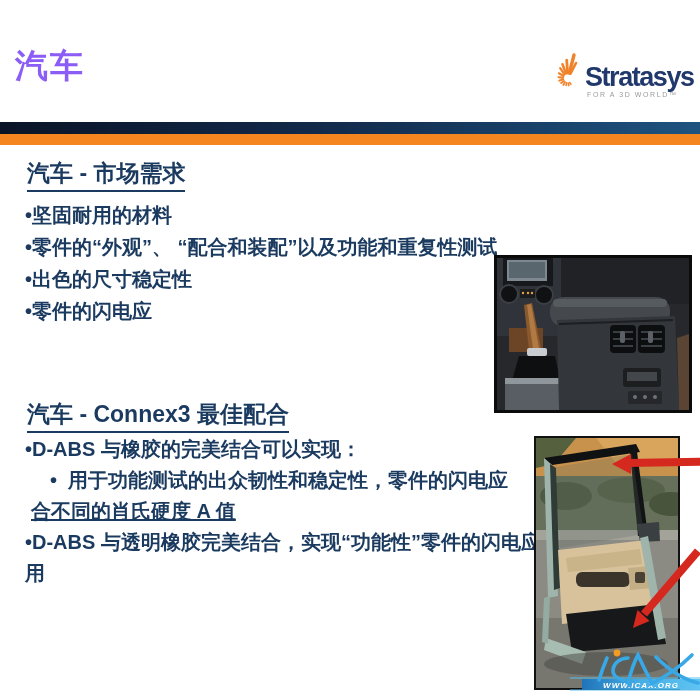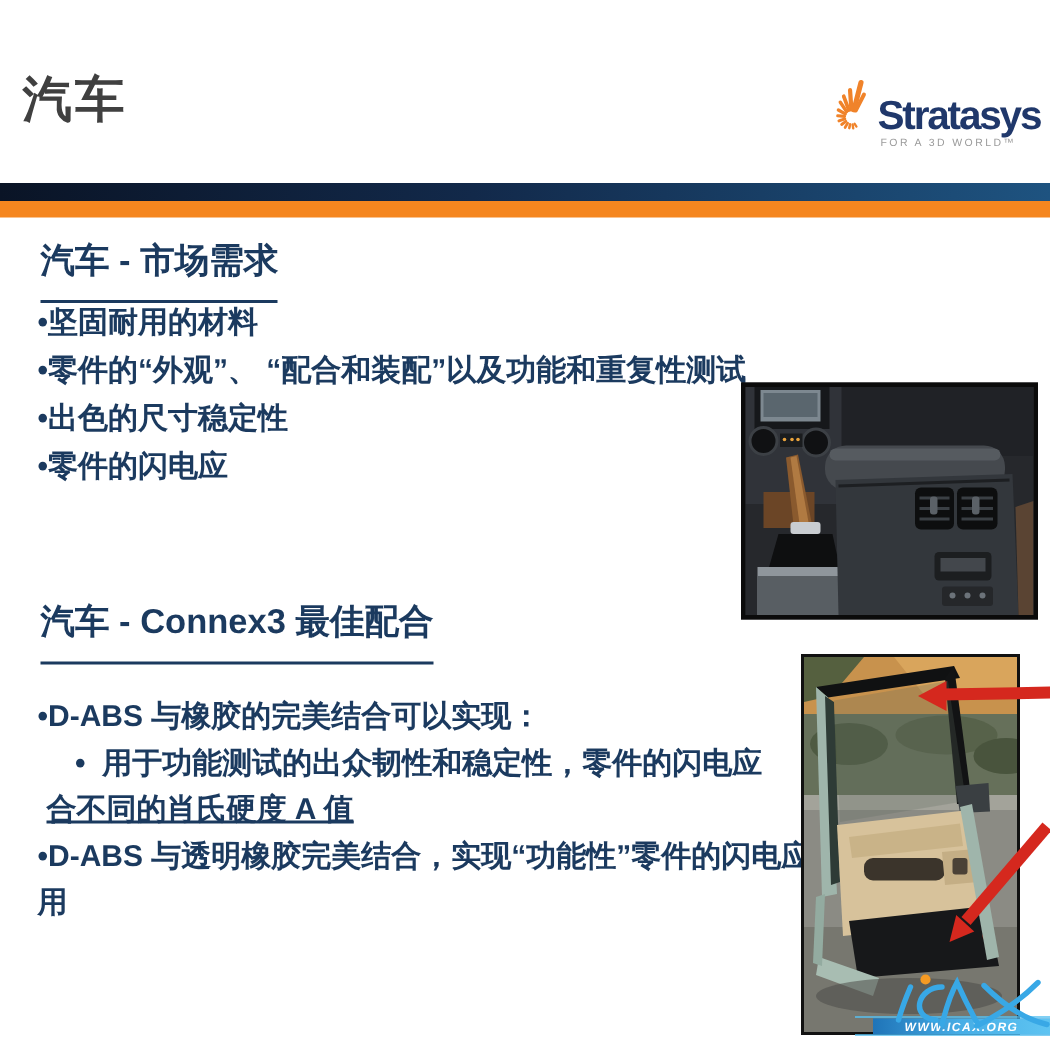--- a/index.html
+++ b/index.html
@@ -1,35 +1,35 @@
 <!DOCTYPE html>
 <html><head>
 <meta charset="utf-8">
 <style>
   html,body{margin:0;padding:0;background:#ffffff;}
   body{width:700px;height:697px;font-family:"Liberation Sans","DejaVu Sans",sans-serif;}
   .slide{position:relative;width:700px;height:697px;background:#ffffff;overflow:hidden;}
 
-  .page-title{position:absolute;left:15px;top:44px;font-size:33px;font-weight:bold;color:#404040;letter-spacing:2px;}
+  .page-title{position:absolute;left:15px;top:44px;font-size:33px;font-weight:bold;color:#8b5cf6;letter-spacing:2px;}
 
   .logo{position:absolute;left:552px;top:46px;width:148px;height:60px;}
 
   .bar-navy{position:absolute;left:0;top:122px;width:700px;height:12px;
     background:linear-gradient(90deg,#0A1426 0%,#12294A 45%,#1E5380 100%);}
   .bar-orange{position:absolute;left:0;top:134px;width:700px;height:11px;background:#F5861F;}
 
   .sec-heading{position:absolute;font-size:23px;font-weight:bold;color:#1B3A5F;
-    border-bottom:2px solid #1B3A5F;padding-bottom:11px;white-space:pre;}
+    border-bottom:2px solid #1B3A5F;padding-bottom:1px;white-space:pre;}
   .sec-heading.h1{left:27px;top:158px;}
   .sec-heading.h2{left:27px;top:399px;}
 
   .list1{position:absolute;left:25px;top:199px;width:470px;color:#1B3A5F;}
   .list1 p{margin:0;font-size:20px;font-weight:bold;line-height:32px;white-space:pre;}
 
-  .list2{position:absolute;left:25px;top:463px;width:480px;color:#1B3A5F;}
+  .list2{position:absolute;left:25px;top:434px;width:480px;color:#1B3A5F;}
   .list2 p{margin:0;font-size:20px;font-weight:bold;line-height:31px;white-space:pre;}
   .list2 p.ind-sub{margin-left:25px;}
   .list2 p.ind-cont{margin-left:6px;text-decoration:underline;}
 
   .photo1{position:absolute;left:494px;top:255px;width:192px;height:152px;border:3px solid #0b0b0b;background:#2a2d31;}
   .photo2{position:absolute;left:534px;top:436px;width:142px;height:250px;border:2px solid #111;background:#8b8b84;}
 
   .overlay-arrows{position:absolute;left:530px;top:437px;width:170px;height:260px;pointer-events:none;}
   .watermark{position:absolute;left:570px;top:645px;width:130px;height:50px;}
 </style>

